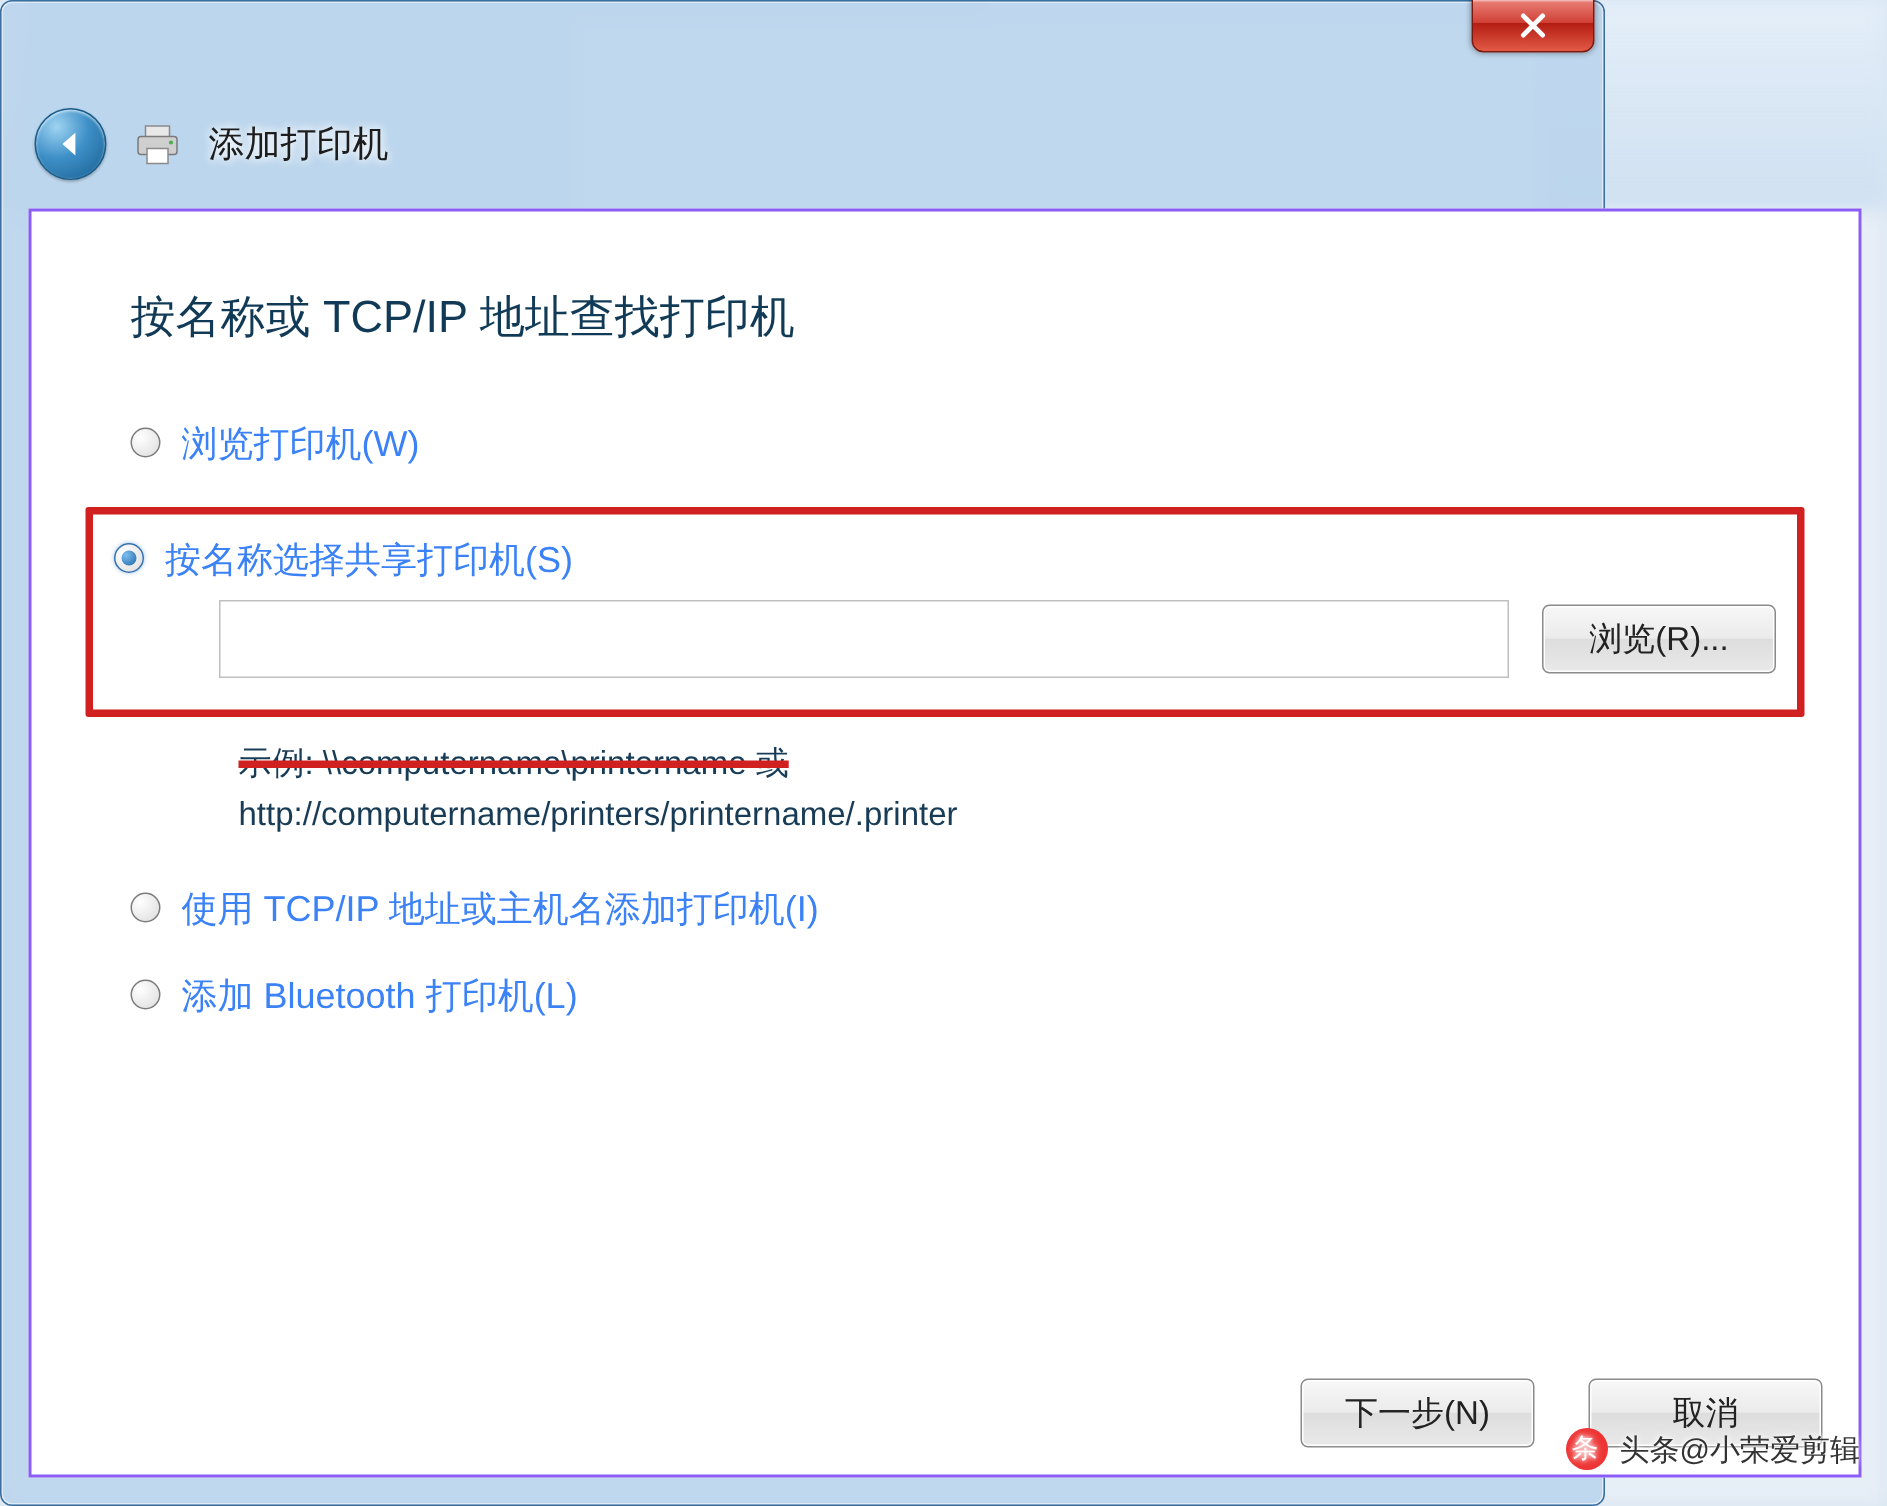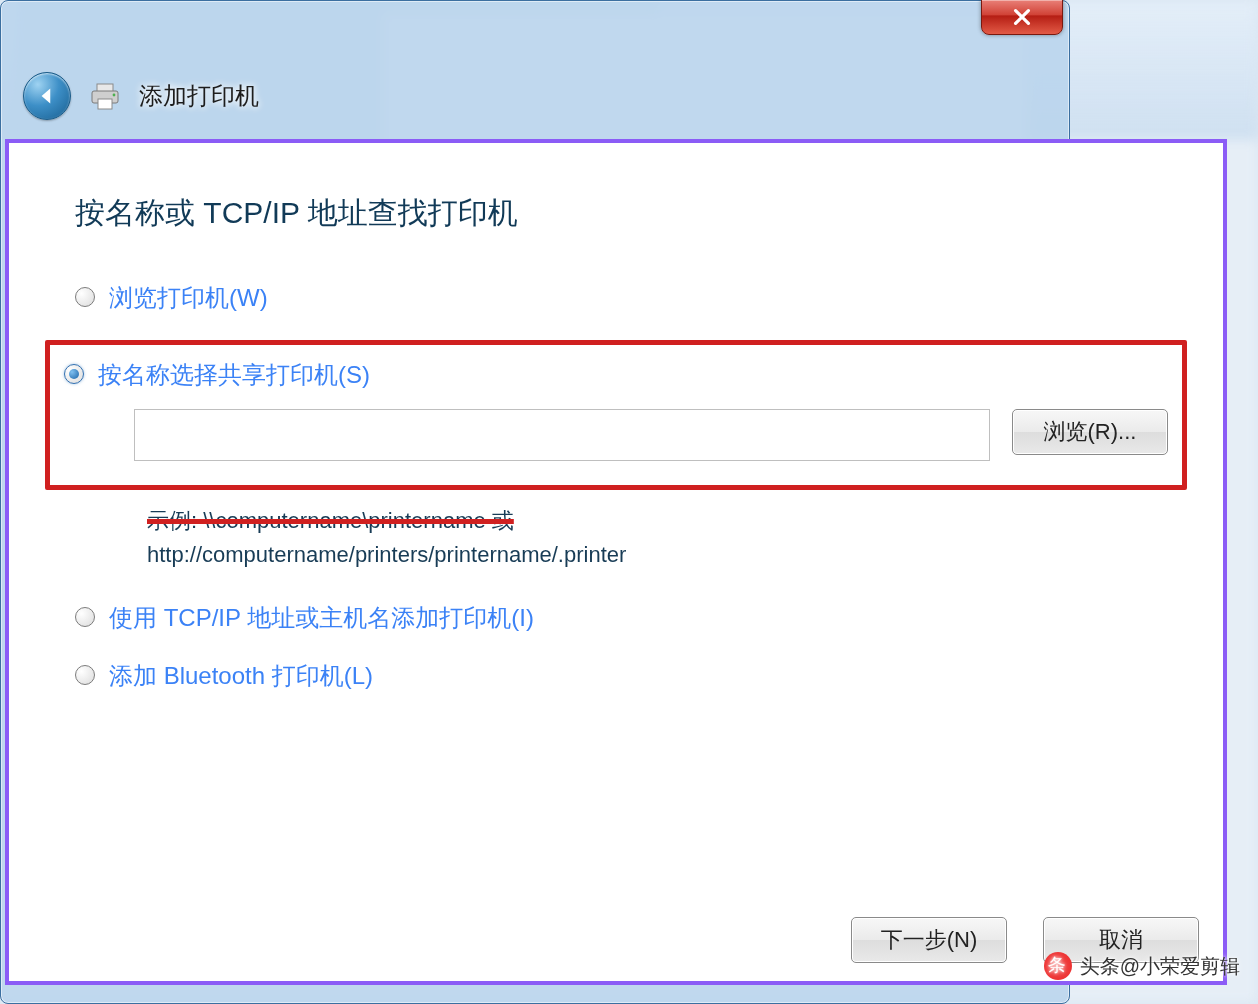--- a/index.html
+++ b/index.html
@@ -68,24 +68,24 @@
       cursor: pointer;
     }
     .back-btn svg { width:26px; height:26px; fill:#fff; }
     .printer-ico { width:32px; height:26px; display:inline-block; position:relative; }
     .printer-ico svg { width:32px; height:28px; }
     .hdr-title { font-size: 24px; color:#1d1d1d; text-shadow: 0 0 6px #fff, 0 0 8px #fff; }
 
     
     .panel {
       position: absolute;
-      left: 4px; top: 138px;
+      left: 18px; top: 138px;
       width: 1222px; height: 846px;
       background: #ffffff;
-      border: 4px solid #8b5cf6;
+      border: 2px solid #8b5cf6;
     }
     .content {
       padding: 50px 66px 0 66px;
       color: #1a3c57;
     }
     .h1 {
       font-size: 30px;
       color: #113a57;
       margin-bottom: 48px;
       font-weight: 400;
@@ -113,24 +113,24 @@
       border-radius:50%;
       background: radial-gradient(circle at 30% 30%, #7fc0f0, #1b64a8);
     }
 
     .highlight {
       border: 5px solid #d02020;
       border-radius: 2px;
       padding: 14px 14px 18px 14px;
       margin: 0 -30px 14px -30px;
     }
-    .highlight .opt { margin-bottom: 18px; text-align: center; }
+    .highlight .opt { margin-bottom: 8px; text-align: center; }
 
     .name-row {
-      display: flex; align-items: flex-start; gap: 22px;
+      display: flex; align-items: center; gap: 22px;
       padding-left: 70px;
       height: 58px;
     }
     .name-input {
       flex: 1;
       height: 52px;
       border: 1px solid #bfbfbf;
       background: #fff;
       padding: 0 10px;
       font-size: 20px;

